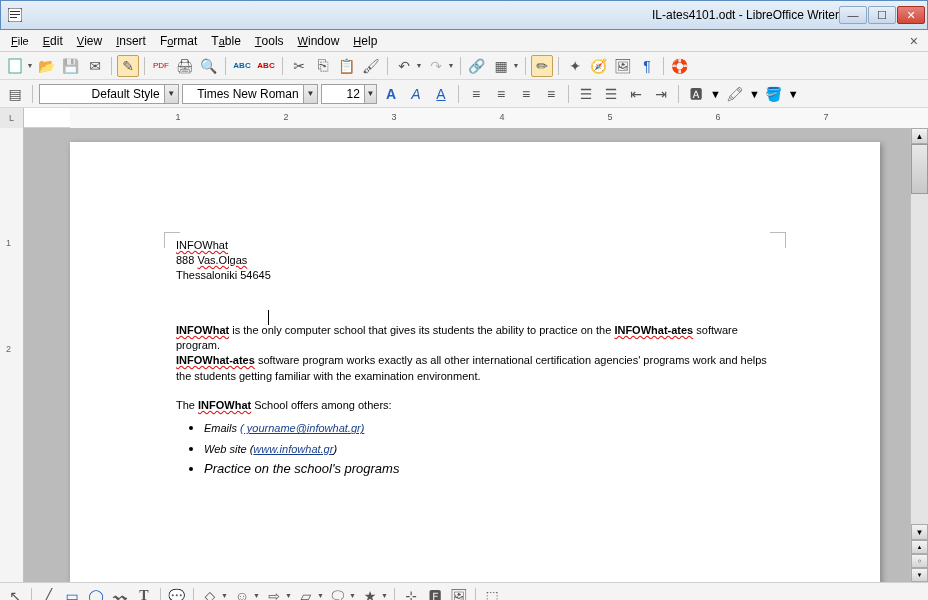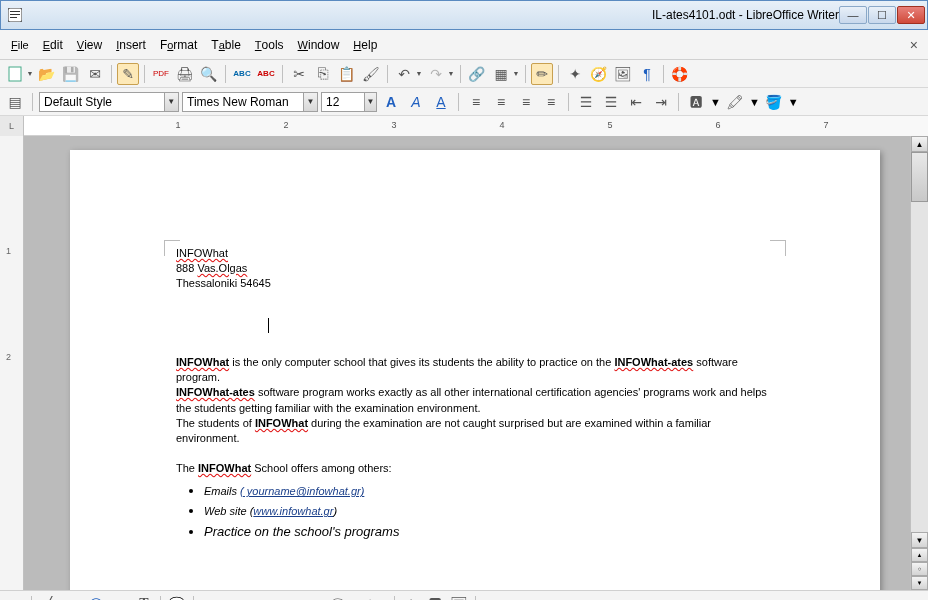--- a/index.html
+++ b/index.html
@@ -5,52 +5,52 @@
 * { margin: 0; padding: 0; box-sizing: border-box; font-family: "Segoe UI", Tahoma, sans-serif; font-size: 11px; }
 body { width: 928px; height: 600px; background: #f0f0f0; overflow: hidden; position: relative; }
 
 .titlebar { height: 30px; background: linear-gradient(#e8f0f8, #d0e0f0); border: 1px solid #5a8ac0; display: flex; align-items: center; padding: 0 2px 0 6px; }
 .titlebar .app-icon { width: 16px; height: 16px; margin-right: 6px; display: flex; align-items: center; justify-content: center; }
 .titlebar .title { font-size: 12px; color: #000; flex: 1; text-align: right; }
 .titlebar .win-controls { display: flex; gap: 1px; }
 .titlebar .win-btn { width: 28px; height: 18px; background: linear-gradient(#e8f0f8, #c8d8ec); border: 1px solid #8aa8c8; border-radius: 2px; display: flex; align-items: center; justify-content: center; font-size: 11px; color: #333; }
 .titlebar .win-btn.close { background: linear-gradient(#e8807a, #d04a3a); border-color: #a03020; color: #fff; }
 
-.menubar { height: 30px; background: #f4f4f4; border-bottom: 1px solid #d0d0d0; display: flex; align-items: center; padding: 0 4px; }
+.menubar { height: 22px; background: #f4f4f4; border-bottom: 1px solid #d0d0d0; display: flex; align-items: center; padding: 0 4px; }
 .menubar .menu-item { padding: 2px 7px; font-size: 12px; color: #000; }
 .menubar .menu-item u { text-decoration: underline; }
 .menubar .close-doc { margin-left: auto; padding: 0 6px; font-size: 14px; color: #555; }
 
 .toolbar { height: 28px; background: #f4f4f4; border-bottom: 1px solid #d8d8d8; display: flex; align-items: center; padding: 0 4px; gap: 2px; }
 .toolbar .tbtn { width: 22px; height: 22px; display: flex; align-items: center; justify-content: center; border: 1px solid transparent; border-radius: 2px; font-size: 14px; color: #555; }
 .toolbar .tbtn.active { background: #fde9b8; border-color: #c8a050; }
 .toolbar .tbtn.disabled { opacity: 0.4; }
 .toolbar .sep { width: 1px; height: 18px; background: #c0c0c0; margin: 0 3px; }
 .toolbar .drop { font-size: 7px; color: #555; width: 8px; text-align: center; margin-left: -2px; }
 
 .format-bar { height: 28px; background: #f4f4f4; border-bottom: 1px solid #d8d8d8; display: flex; align-items: center; padding: 0 4px; gap: 3px; }
 .format-bar .tbtn { width: 22px; height: 22px; display: flex; align-items: center; justify-content: center; border: 1px solid transparent; border-radius: 2px; font-size: 14px; color: #555; }
 .format-bar .sep { width: 1px; height: 18px; background: #c0c0c0; margin: 0 3px; }
 .combo { height: 20px; background: #fff; border: 1px solid #a0a0a0; display: flex; align-items: center; }
-.combo input { border: none; outline: none; height: 18px; padding: 0 4px; font-size: 12px; width: 100%; background: transparent; }
+.combo input { border: none; outline: none; height: 18px; padding: 0 4px; font-size: 12px; width: 100%; background: transparent; text-align: right; }
 .combo .combo-btn { width: 16px; height: 18px; background: linear-gradient(#f0f0f0,#d8d8d8); border-left: 1px solid #a0a0a0; display: flex; align-items: center; justify-content: center; font-size: 8px; color: #333; }
 
 .ruler-area { height: 20px; background: #fff; border-bottom: 1px solid #d0d0d0; display: flex; }
 .ruler-corner { width: 24px; height: 20px; background: #e8e8e8; border-right: 1px solid #c0c0c0; font-size: 9px; display:flex; align-items:center; justify-content:center; color:#666;}
 .hruler { flex: 1; height: 20px; background: #f8f8f8; position: relative; overflow: hidden; margin-left: 46px; }
 .hruler .num { position: absolute; top: 4px; font-size: 9px; color: #555; transform: translateX(-50%); }
 
 .workspace { display: flex; height: 454px; background: #999; }
 .vruler { width: 24px; background: #f4f4f4; border-right: 1px solid #c0c0c0; position: relative; }
 .vruler .num { position: absolute; left: 6px; font-size: 9px; color: #666; transform: rotate(0deg); }
 .doc-scroll { flex: 1; background: #bbb; overflow: hidden; position: relative; }
 .page { position: absolute; left: 46px; top: 14px; width: 810px; height: 1000px; background: #fff; box-shadow: 2px 2px 6px rgba(0,0,0,0.3); padding: 96px 106px 0 106px; }
 .page-content { font-family: "Times New Roman", serif; font-size: 15px; color: #000; line-height: 1.35; }
 .serif-head { font-family: "Times New Roman", serif; font-size: 16px; }
-.body-text { font-family: Arial, sans-serif; font-size: 13px; margin-top: 64px; line-height: 1.4; }
+.body-text { font-family: Arial, sans-serif; font-size: 13px; margin-top: 40px; line-height: 1.4; }
 .body-text strong { font-weight: 700; }
 .spell { border-bottom: 1px wavy #e01010; text-decoration: underline wavy #e01010; }
 .link { color: #1a3f8a; text-decoration: underline; }
 .bullets { margin-left: 28px; margin-top: 6px; }
 .bullets li { font-family: Arial, sans-serif; font-size: 13px; list-style: disc; margin-bottom: 2px; font-style: italic; }
 .corner-mark { position: absolute; width: 16px; height: 16px; border-left: 1px solid #bbb; border-top: 1px solid #bbb; }
 
 .vscroll { width: 18px; background: #e8e8e8; border-left: 1px solid #c0c0c0; display: flex; flex-direction: column; }
 .vscroll .sbtn { height: 16px; background: linear-gradient(#f4f4f4,#d4d4d4); border: 1px solid #aaa; font-size: 8px; display:flex; align-items:center; justify-content:center; }
 .vscroll .thumb { background: linear-gradient(#e8e8e8,#c8c8c8); border: 1px solid #999; height: 50px; margin: 0; }
@@ -209,21 +209,20 @@
       <div class="corner-mark" style="right:94px;top:90px;transform:scaleX(-1)"></div>
       <div class="page-content">
         <div class="serif-head">
           <div><span class="spell">INFOWhat</span></div>
           <div><span>888 </span><span class="spell">Vas.Olgas</span></div>
           <div>Thessaloniki 54645</div>
         </div>
         <div class="body-text">
           <div><strong><span class="spell">INFOWhat</span></strong><span> is the only computer school that gives its students the ability to practice on the </span><strong><span class="spell">INFOWhat-ates</span></strong><span> software program.</span></div>
           <div><strong><span class="spell">INFOWhat-ates</span></strong><span> software program works exactly as all other international certification agencies' programs work and helps the students getting familiar with the examination environment.</span></div>
-          <div><span>The students of </span><strong><span class="spell">INFOWhat</span></strong><span> during the examination are not caught surprised but are examined within a familiar environment.</span></div>
           <div style="margin-top:14px"><span>The </span><strong><span class="spell">INFOWhat</span></strong><span> School offers among others:</span></div>
           <ul class="bullets">
             <li><span>Emails </span><span class="link">( yourname@infowhat.gr)</span></li>
             <li><span>Web site (</span><span class="link">www.infowhat.gr</span><span>)</span></li>
             <li>Practice on the school's programs</li>
           </ul>
         </div>
       </div>
     </div>
     <div class="text-cursor"></div>

